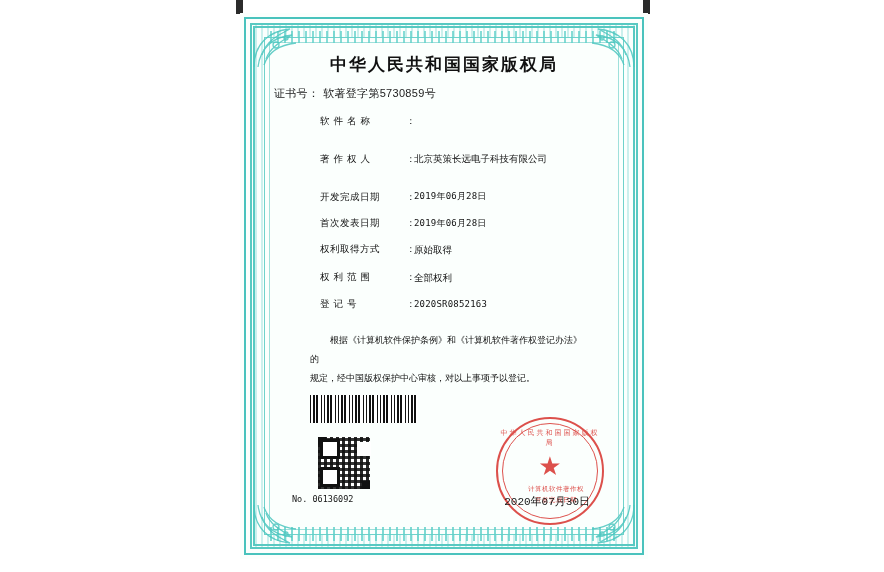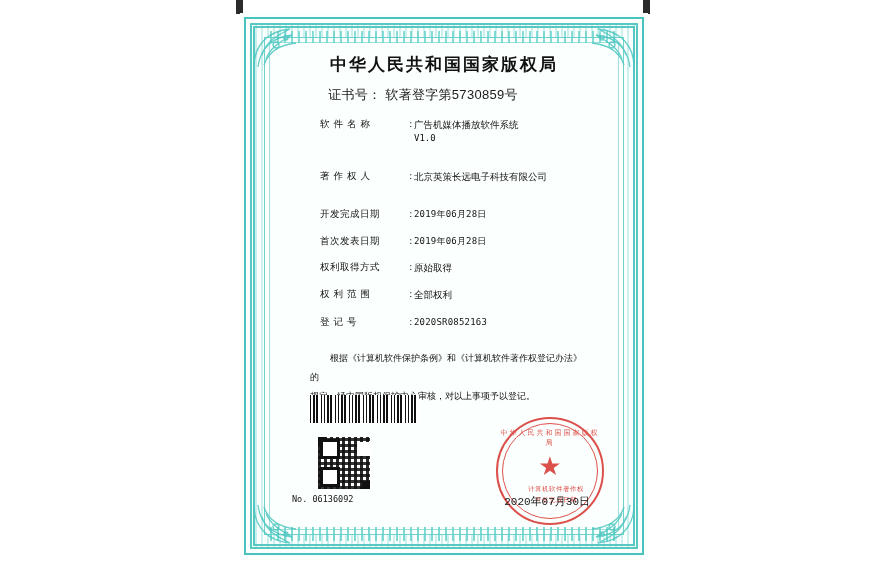--- a/index.html
+++ b/index.html
@@ -105,22 +105,22 @@
   }
   .title-sub {
     font-family: "DejaVu Serif", serif;
     font-size: 18px;
     letter-spacing: 1.5px;
     color: #111111;
     font-weight: 700;
     margin-top: 10px;
   }
   .cert-no {
-    text-align: center;
-    font-size: 13px;
+    text-align: left;
+    font-size: 11px;
     color: #1b1b1b;
     margin-top: 10px;
     padding-right: 42px;
     letter-spacing: 0.3px;
   }
   .cert-no .cn-label { margin-right: 4px; }
 
   .fields {
     margin-top: 14px;
     padding-left: 46px;
@@ -373,24 +373,20 @@
 
       <div class="cert-no">
         <span class="cn-label">证书号：</span><span class="cn-value">软著登字第5730859号</span>
       </div>
 
       <div class="fields">
 
         <div class="field-row">
           <span class="field-label">软 件 名 称</span>
           <span class="field-colon">：</span>
-          <span class="field-value">
-            <span>广告机媒体播放软件系统</span>
-            <span class="second-line">V1.0</span>
-          </span>
         </div>
 
         <div class="field-row gap-top">
           <span class="field-label">著 作 权 人</span>
           <span class="field-colon">：</span>
           <span class="field-value">北京英策长远电子科技有限公司</span>
         </div>
 
         <div class="field-row gap-top">
           <span class="field-label">开发完成日期</span>

